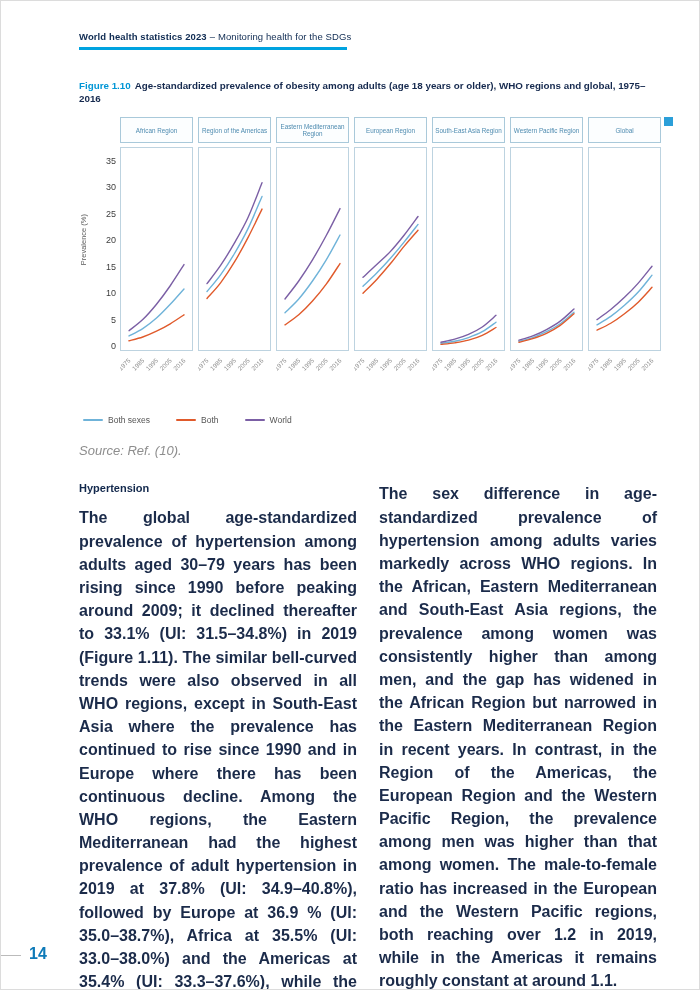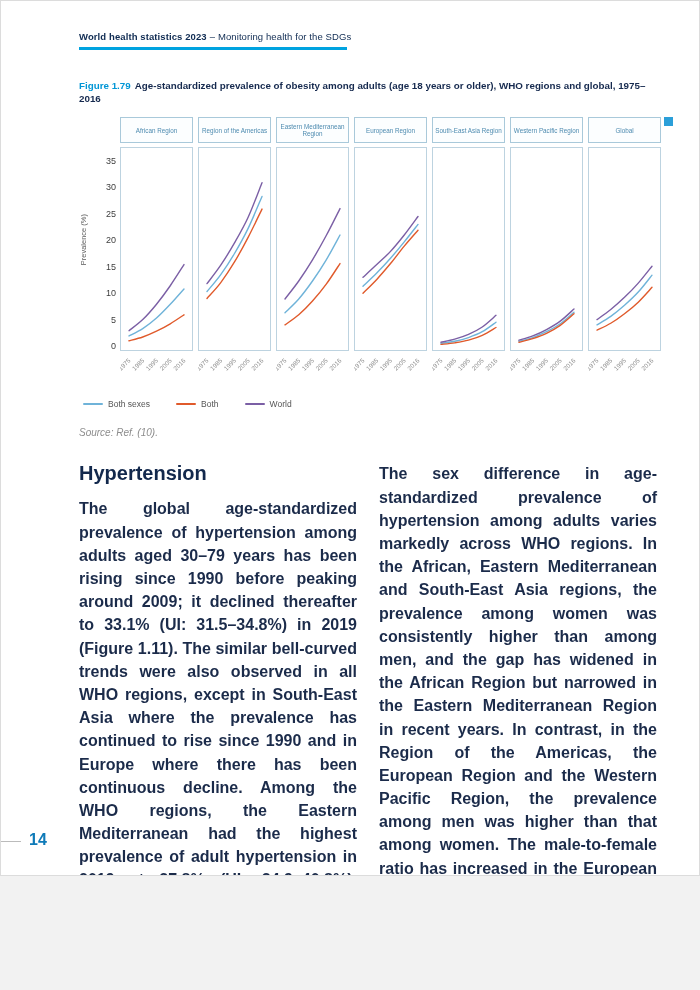--- a/index.html
+++ b/index.html
@@ -1,18 +1,18 @@
 <!DOCTYPE html>
 <html><head>
 <meta charset="utf-8">
 <style>
   * { margin:0; padding:0; box-sizing:border-box; }
   html,body { background:#f2f2f2; }
   .page {
-    width:700px; height:876px; margin:0 auto; background:#ffffff;
+    width:700px; height:990px; margin:0 auto; background:#ffffff;
     border:1px solid #dcdcdc; position:relative; overflow:hidden;
     font-family:"Liberation Sans", sans-serif; color:#1b2b4a;
   }
   
   .header { padding:30px 42px 0 78px; }
   .header-text { font-size:9.5px; color:#0f2b52; letter-spacing:.1px; }
   .header-bold { font-weight:bold; }
   .header-rest { margin-left:3px; }
   .header-rule { width:268px; height:3px; background:#00a3e0; margin-top:5px; }
 
@@ -32,31 +32,31 @@
   .panel-title {
     height:26px; margin-bottom:4px; border:1px solid #a9c9da; background:#fcfeff;
     color:#4e8bb0; font-size:6.3px; line-height:1.2; display:flex; align-items:center;
     justify-content:center; text-align:center; padding:0 2px;
   }
   .panel-svg { display:block; }
   .ytick { font-family:"Liberation Sans", sans-serif; font-size:9px; fill:#3d3d3d; }
   .xtick { font-family:"Liberation Sans", sans-serif; font-size:6.3px; fill:#8a8a8a; }
   .expand-icon { position:absolute; right:-16px; top:0; width:9px; height:9px; background:#2b9fd9; cursor:pointer; }
 
-  .legend { display:flex; gap:26px; margin-top:8px; padding-left:4px; }
+  .legend { display:flex; gap:26px; margin-top:24px; padding-left:4px; }
   .legend-item { display:flex; align-items:center; gap:5px; }
   .legend-swatch { width:20px; height:2px; border-radius:1px; display:inline-block; }
   .legend-label { font-size:8.5px; color:#555555; }
 
-  .source { margin-top:18px; font-size:10px; font-style:italic; color:#8d8d8d; }
+  .source { margin-top:18px; font-size:13px; font-style:italic; color:#8d8d8d; }
 
   
   .columns { margin-top:24px; display:flex; gap:22px; }
   .col { flex:1 1 0; }
-  .section-heading { font-size:20px; font-weight:bold; color:#12284c; margin-bottom:12px; }
+  .section-heading { font-size:11px; font-weight:bold; color:#12284c; margin-bottom:12px; }
   .col p { font-size:16px; line-height:1.45; text-align:justify; color:#1b2b4a;font-weight:bold; }
 
   
   .footer-rule { position:absolute; left:0; bottom:33px; width:20px; height:1px; background:#bbbbbb; }
   .page-number { position:absolute; left:28px; bottom:26px; font-size:16px; font-weight:bold; color:#0e7ab8; }
 </style>
 </head>
 <body>
 
 <div class="page">
@@ -64,21 +64,21 @@
   <div class="header">
     <div class="header-text">
       <span class="header-bold">World health statistics 2023</span><span class="header-rest">– Monitoring health for the SDGs</span>
     </div>
     <div class="header-rule"></div>
   </div>
 
   <div class="content">
 
     <div class="figure-title">
-      <span class="fig-label">Figure 1.79</span><span class="fig-text">Age-standardized prevalence of obesity among adults (age 18 years or older), WHO regions and global, 1975–2016</span>
+      <span class="fig-label">Figure 1.10</span><span class="fig-text">Age-standardized prevalence of obesity among adults (age 18 years or older), WHO regions and global, 1975–2016</span>
     </div>
 
     <div class="chart-area">
       <div class="y-title-col">
         <span class="y-title">Prevalence (%)</span>
       </div>
       <div class="y-axis">
         <div class="y-spacer"></div>
         <svg width="32" height="240" viewBox="0 0 32 240">
             <text x="28" y="202.0" text-anchor="end" class="ytick">0</text>

